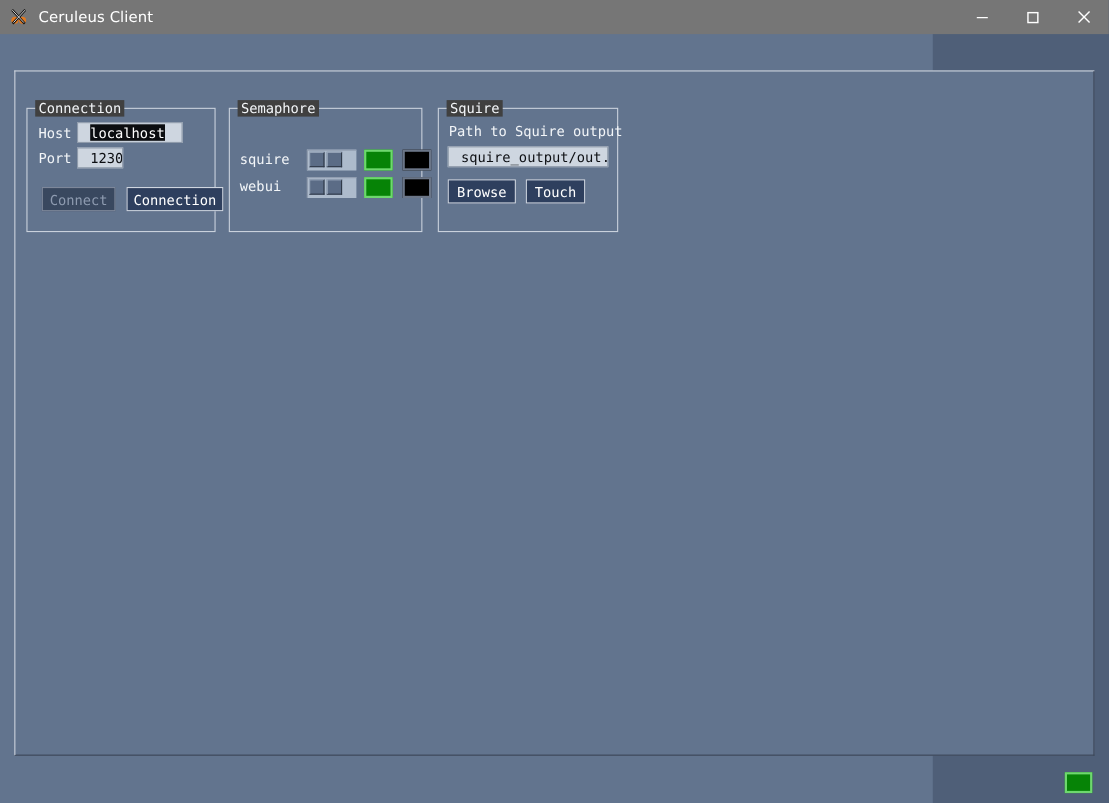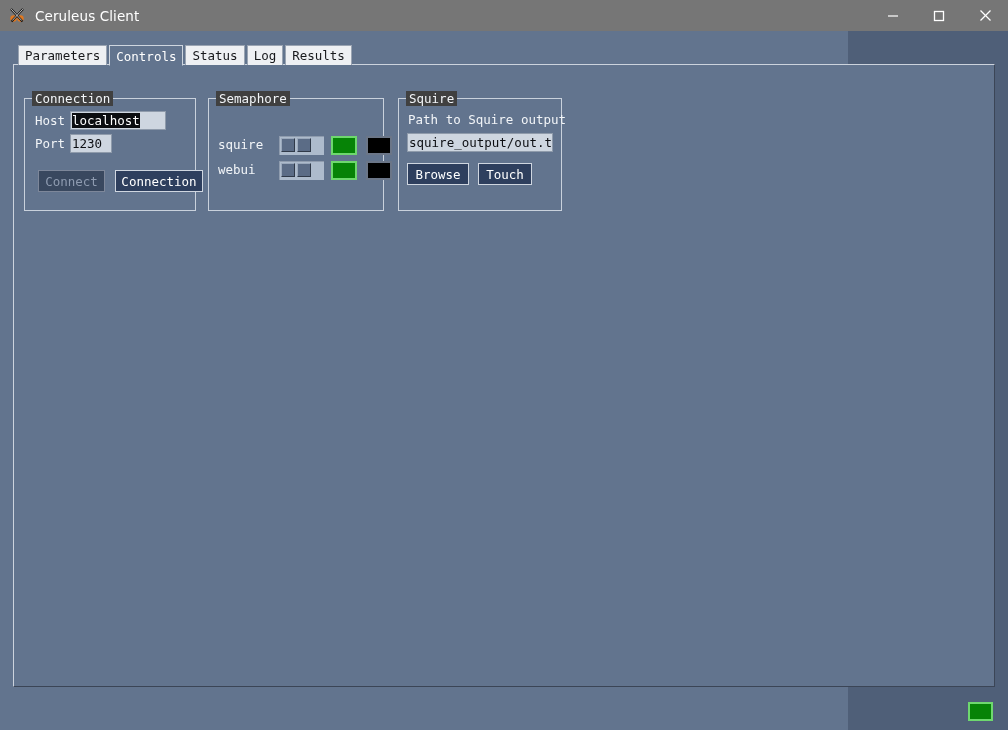--- a/index.html
+++ b/index.html
@@ -137,21 +137,21 @@
 
   
   .tinput {
     position: absolute;
     background: #ced6e0;
     border: 1px solid #8f9bab;
     box-sizing: border-box;
     font-family: "DejaVu Sans Mono", monospace;
     font-size: 12.5px;
     color: #0c0e12;
-    padding: 0 1px;
+    padding: 0 11px;
     line-height: 17px;
     white-space: nowrap;
     overflow: hidden;
   }
   .tinput .sel {
     background: #0b0d10;
     color: #ffffff;
   }
 
   
@@ -279,27 +279,20 @@
       </div>
       <div class="win-btn">
         <svg width="13" height="13" viewBox="0 0 13 13">
           <line x1="1.5" y1="1.5" x2="11.5" y2="11.5" stroke="#ffffff" stroke-width="1.3"></line>
           <line x1="11.5" y1="1.5" x2="1.5" y2="11.5" stroke="#ffffff" stroke-width="1.3"></line>
         </svg>
       </div>
     </div>
   </div>
 
-  <div class="tabstrip">
-    <div class="tab">Parameters</div>
-    <div class="tab active">Controls</div>
-    <div class="tab">Status</div>
-    <div class="tab">Log</div>
-    <div class="tab">Results</div>
-  </div>
 
   <div class="panel">
 
     <div class="group" id="group-connection">
       <div class="group-title">Connection</div>
 
       <div class="lbl" style="left:10px; top:14px;">Host</div>
       <div class="tinput" style="left:45px; top:12px; width:96px; height:19px;">
         <span class="sel">localhost</span>
       </div>

